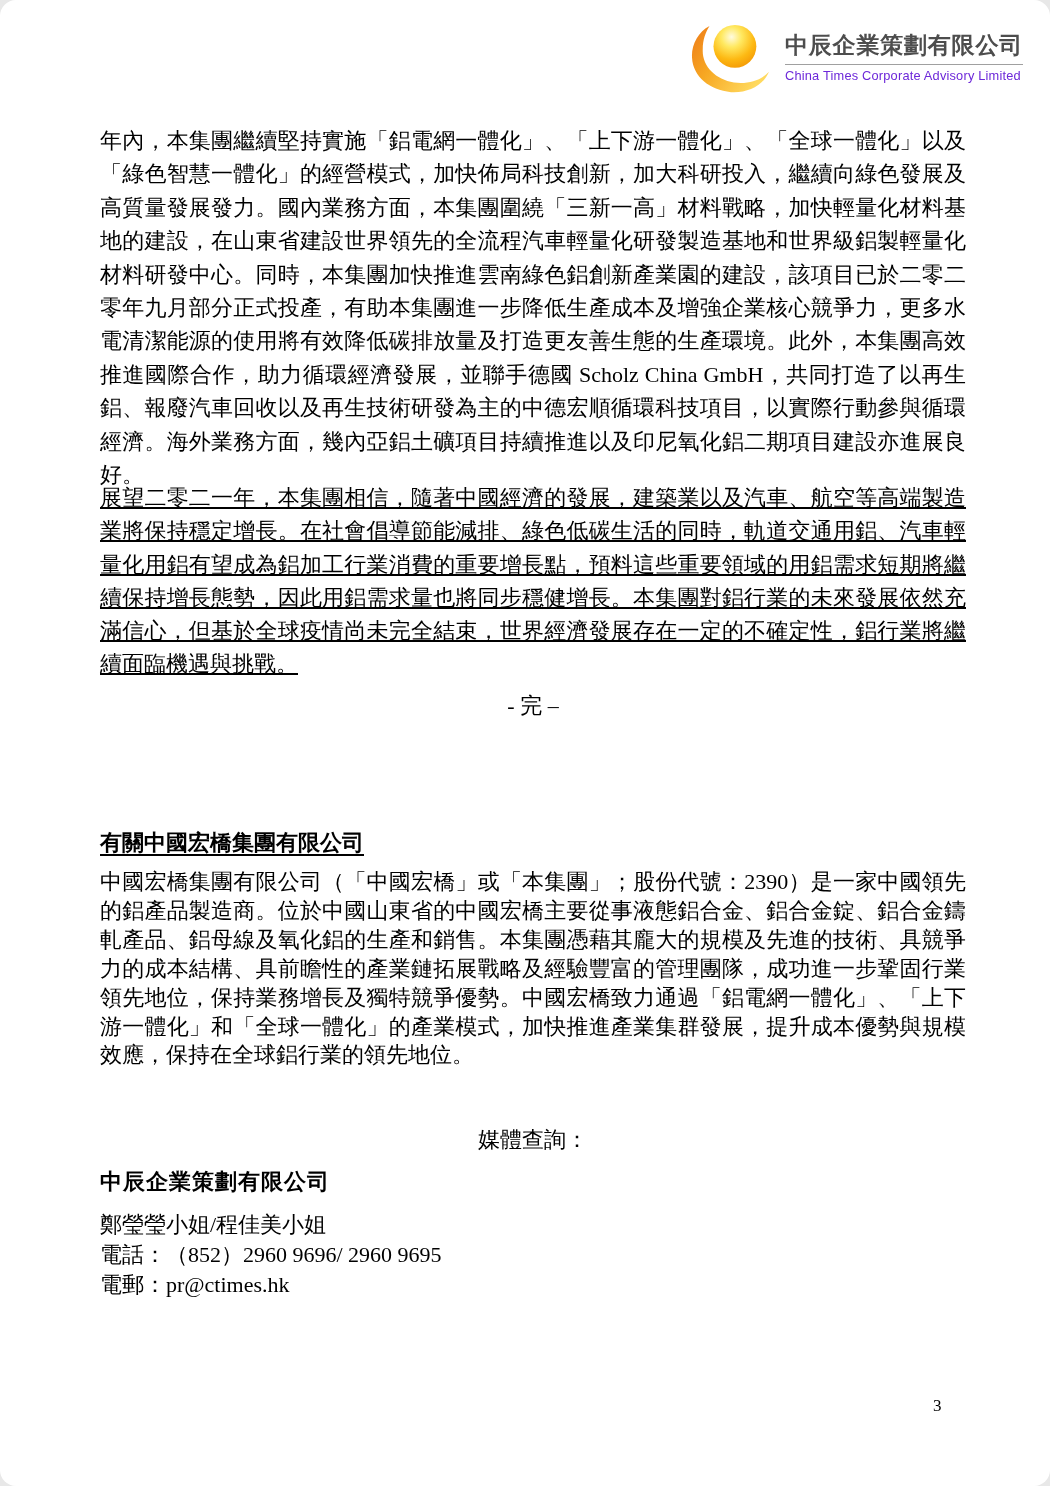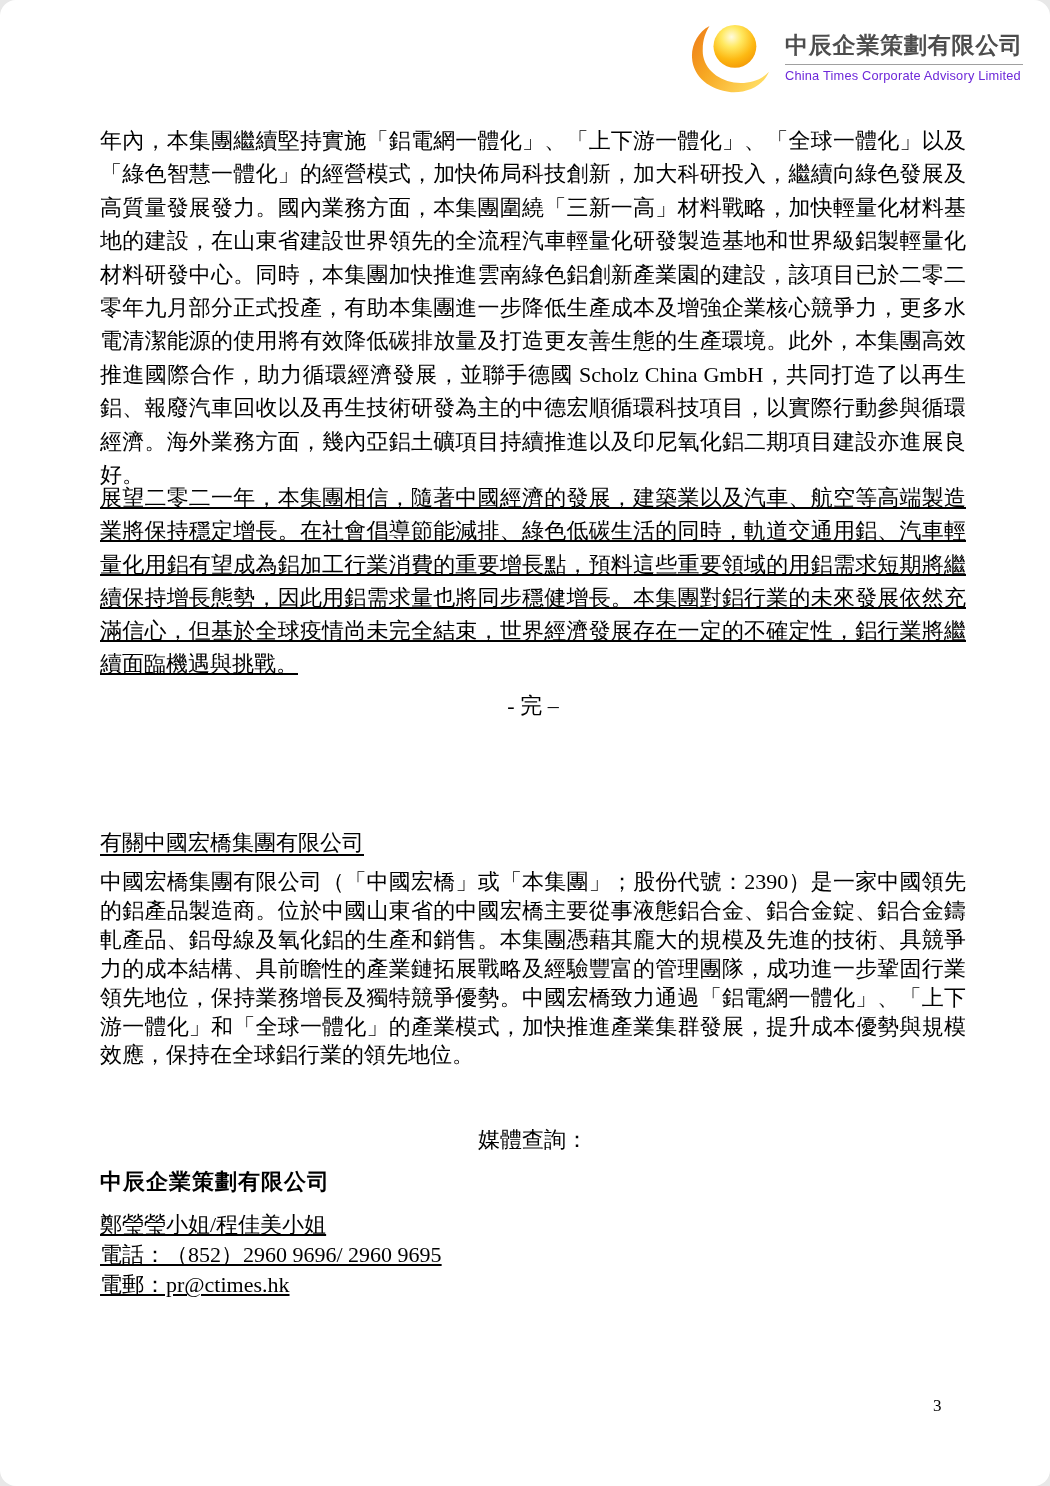--- a/index.html
+++ b/index.html
@@ -63,37 +63,37 @@
   #p2   { top: 481px; line-height: 33.3px; text-decoration: underline; }
   #end-marker {
     top: 692px;
     line-height: 28px;
     text-align: center;
     word-break: normal;
   }
   #about-heading {
     top: 829px;
     line-height: 28px;
-    font-weight: normal;
+    font-weight: bold;
     text-decoration: underline;
     text-underline-offset: 4px;
     text-align: left;
     word-break: normal;
   }
   #about-body { top: 868px; line-height: 28.9px; }
   #media-enquiry { top: 1127px; line-height: 26px; text-align: center; word-break: normal; }
   #contact-company {
     top: 1169px;
     line-height: 26px;
     font-weight: bold;
     letter-spacing: 1px;
     text-align: left;
     word-break: normal;
   }
-  #contact-lines { top: 1210px; line-height: 30.2px; text-align: left; word-break: normal; text-decoration: underline; }
+  #contact-lines { top: 1210px; line-height: 30.2px; text-align: left; word-break: normal; }
   #contact-lines div { white-space: pre; }
 
   
   .page-number {
     position: absolute;
     top: 1396px;
     left: 933px;
     font-size: 17px;
     line-height: 20px;
   }

